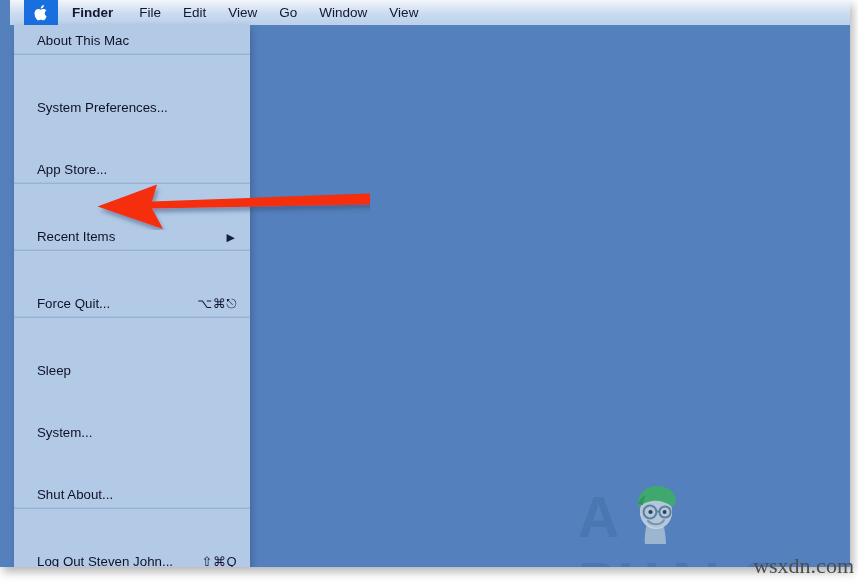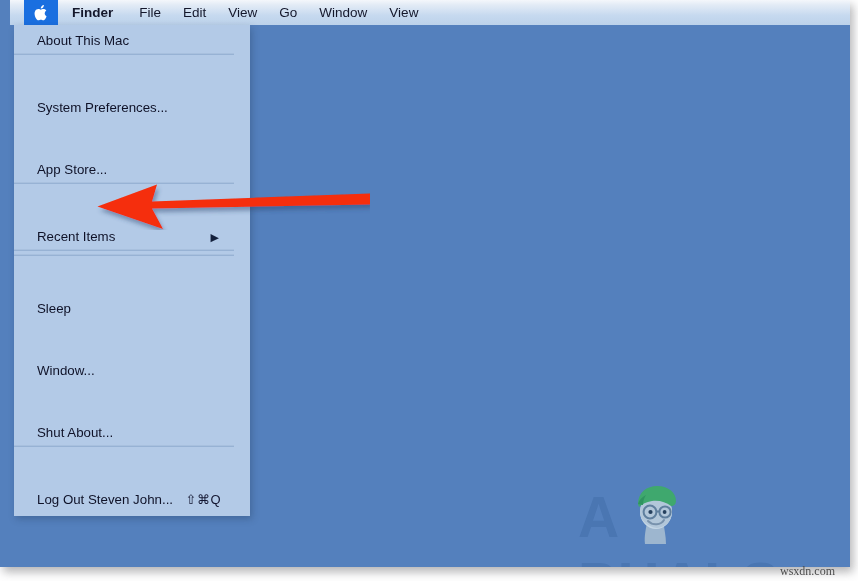--- a/index.html
+++ b/index.html
@@ -73,21 +73,21 @@
   .mb-item.bold { font-weight: bold; padding-left: 14px; padding-right: 15px;}
 
   
   #apple-menu {
     position: absolute;
     left: 14px;
     top: 25px;
     width: 236px;
     background: #b3cae7;
     z-index: 30;
-    padding: 2px 16px 3px 0;
+    padding: 2px 0 3px 0;
     box-sizing: border-box;
     box-shadow: 2px 3px 7px rgba(30,50,80,0.30);
   }
   .mi {
     position: relative;
     height: 18px;
     line-height: 18px;
     display: flex;
     align-items: center;
     padding: 0 10px 0 23px;
@@ -159,23 +159,23 @@
   #wm-face {
     position: absolute;
     left: 48px;
     top: -2px;
     width: 60px;
     height: 64px;
   }
 
   #sitetag {
     position: absolute;
-    right: 23px;
+    right: 4px;
     bottom: 2px;
-    font-size: 12px;
+    font-size: 22px;
     color: #4c4c4c;
     font-family: "Liberation Serif", serif;
     letter-spacing: 0px;
     z-index: 50;
   }
 </style>
 </head>
 <body>
 
 <div id="screen">
@@ -218,28 +218,33 @@
     <div class="sep"></div>
 
     <div class="mi">
       <span class="label">Recent Items</span>
       <span class="spacer"></span>
       <span class="subarrow">▶</span>
     </div>
 
     <div class="sep"></div>
 
+    <div class="mi">
+      <span class="label">Force Quit...</span>
+      <span class="spacer"></span>
+      <span class="shortcut">⌥⌘⎋</span>
+    </div>
 
     <div class="sep"></div>
 
     <div class="mi">
       <span class="label">Sleep</span>
     </div>
     <div class="mi">
-      <span class="label">Window...</span>
+      <span class="label">System...</span>
     </div>
     <div class="mi">
       <span class="label">Shut About...</span>
     </div>
 
     <div class="sep"></div>
 
     <div class="mi mi-pad-bot">
       <span class="label">Log Out Steven John...</span>
       <span class="spacer"></span>

